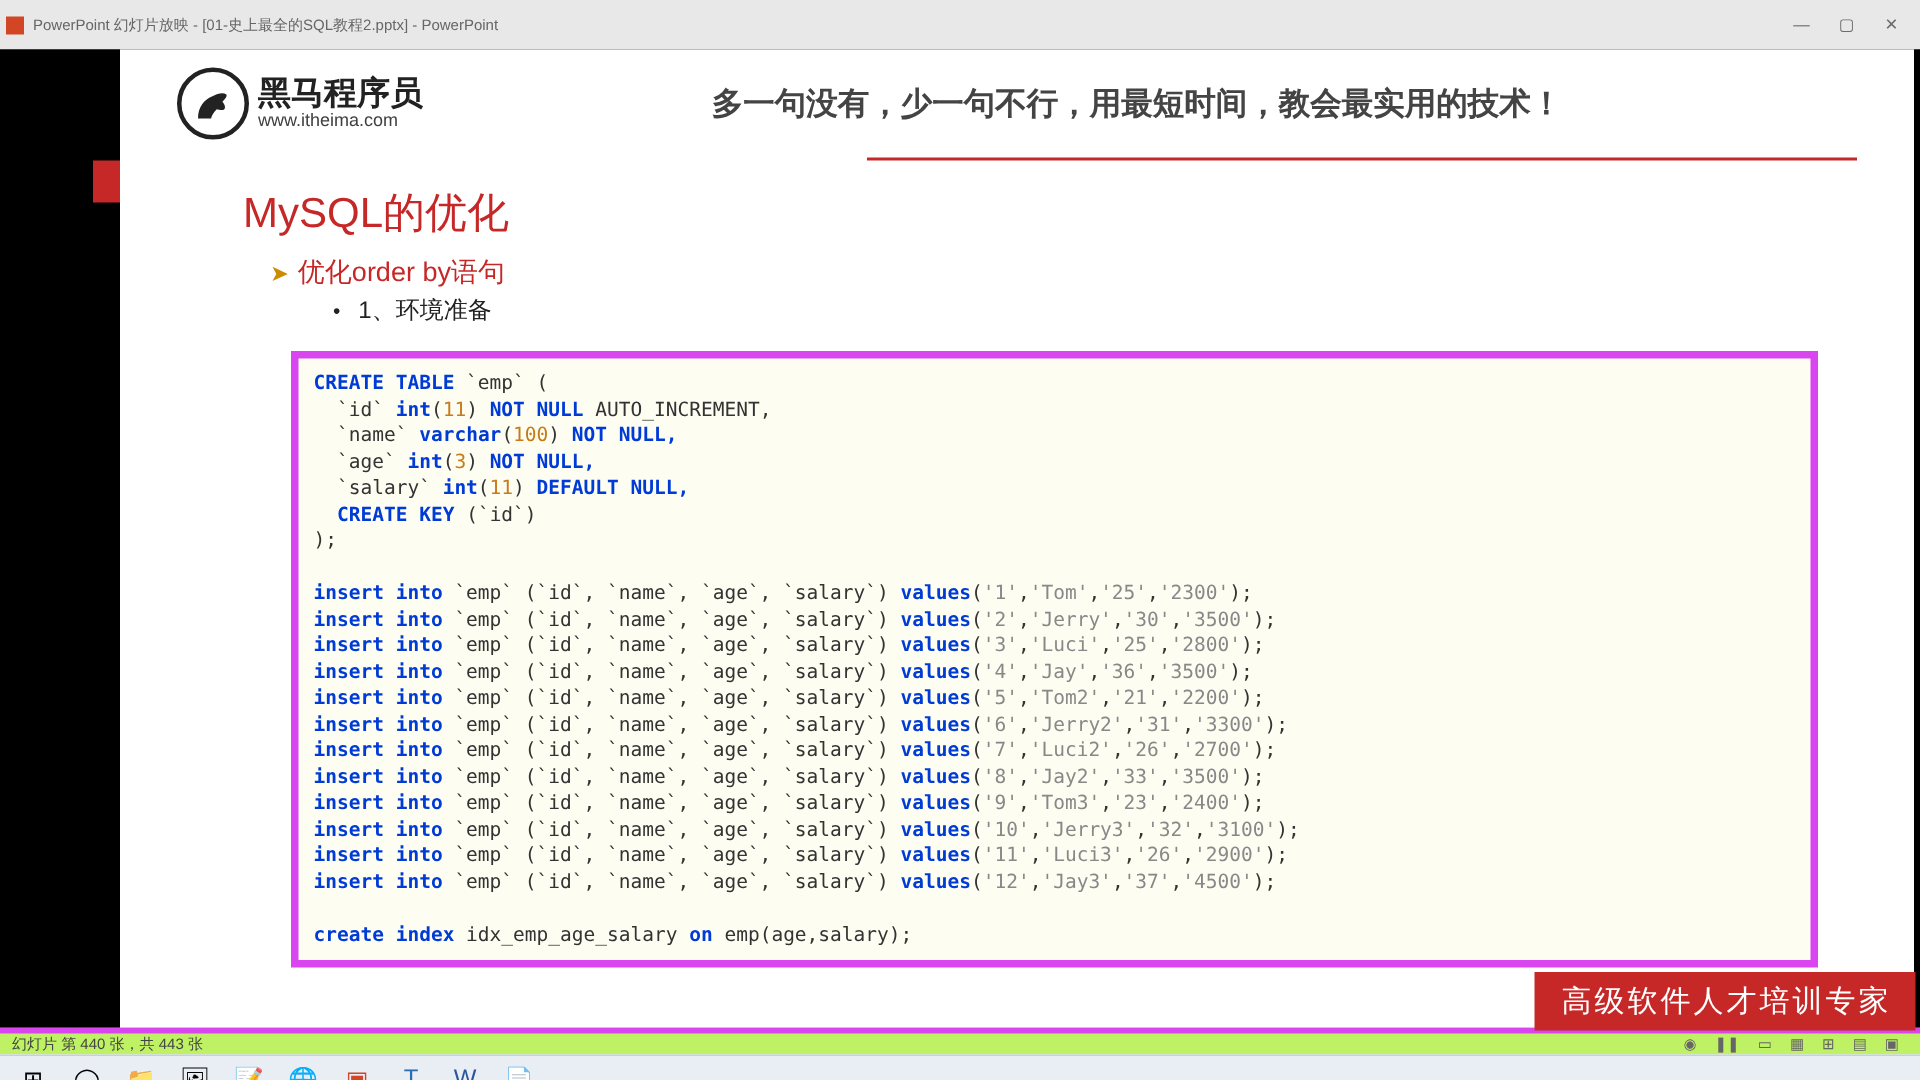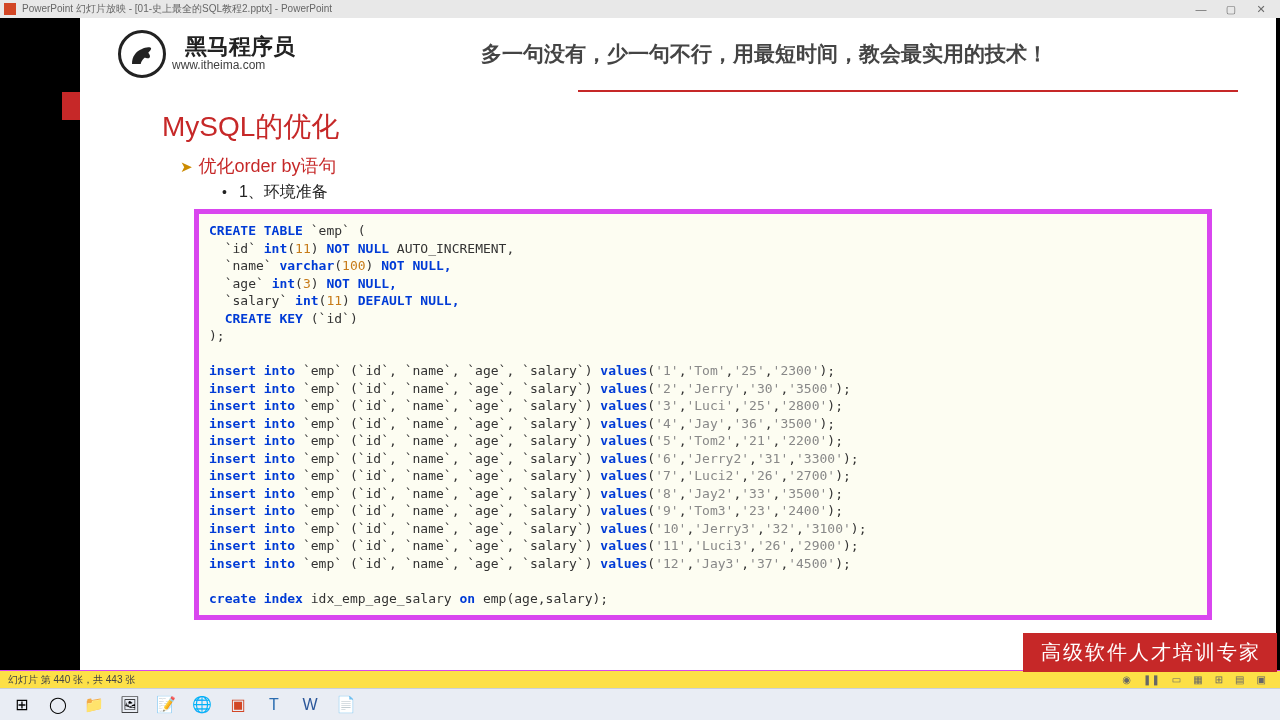--- a/index.html
+++ b/index.html
@@ -1,46 +1,46 @@
 <!DOCTYPE html>
 <html><head>
 <meta charset="utf-8">
 <style>
 * { margin: 0; padding: 0; box-sizing: border-box; }
 body { font-family: "Microsoft YaHei", Arial, sans-serif; font-size: 12px; background: #fff; width: 1280px; height: 720px; overflow: hidden; position: relative; }
-.titlebar { height: 18px; background: #e8e8e8; display: flex; align-items: center; padding: 0 4px; font-size: 10px; color: #666; }
+.titlebar { height: 33px; background: #e8e8e8; display: flex; align-items: center; padding: 0 4px; font-size: 10px; color: #666; }
 .titlebar .pp-icon { width: 12px; height: 12px; background: #d24625; margin-right: 6px; }
 .titlebar .spacer { flex: 1; }
 .titlebar .win-btn { width: 30px; text-align: center; color: #6b6b6b; font-size: 11px; cursor: pointer; }
 .slideshow { display: flex; height: 652px; background: #000; }
 .leftstrip { width: 80px; background: #000; position: relative; }
 .redblock { position: absolute; top: 74px; left: 62px; width: 18px; height: 28px; background: #c62828; }
 .slide { flex: 1; background: #fff; position: relative; padding: 0 38px 0 38px; }
 .header { display: flex; align-items: center; height: 72px; }
 .logo-wrap { display: flex; align-items: center; }
 .logo-circle { width: 48px; height: 48px; border: 3px solid #222; border-radius: 50%; position: relative; margin-right: 6px; display:flex;align-items:center;justify-content:center;}
 .logo-circle svg{width:30px;height:30px;}
-.logo-text { font-size: 22px; font-weight: 600; color: #222; line-height: 1; margin-left: 13px; }
+.logo-text { font-size: 22px; font-weight: 600; color: #222; line-height: 1; }
 .logo-url { font-size: 12px; color: #404040; font-weight: 500; }
 .slogan { flex: 1; text-align: center; font-size: 21px; color: #444; font-family: "KaiTi","STKaiti",serif; font-weight: 600; padding-right: 4px;}
 .slogan-line { height: 2px; background: #c62828; margin-left: 460px; margin-top:0px;}
 h1.title { color: #c62828; font-size: 28px; font-weight: 500; margin: 16px 0 6px 44px; }
 .sub1 { color: #0288b0; font-size: 18px; font-weight: bold; margin-left: 60px; }
 .sub1 .dia { color: #0288b0; margin-right: 6px; }
 .sub2 { color: #c62828; font-size: 18px; font-weight: 500; margin: 8px 0 4px 62px; }
 .sub2 .tri { color: #cc8b00; margin-right: 6px; font-size: 15px; }
-.sub3 { color: #222; font-size: 16px; margin-left: 104px; margin-bottom: 6px; }
+.sub3 { color: #222; font-size: 16px; margin-left: 104px; margin-bottom: 16px; }
 .sub3 .bull { margin-right: 12px; font-size: 14px; }
 .codebox { margin: 4px 26px 0 76px; border: 5px solid #d946ef; background: #fdfdf2; padding: 8px 10px; font-family: Consolas, monospace; font-size: 13px; line-height: 17.5px; color: #333; white-space: pre; overflow: hidden; }
 .kw { color: #003bd6; font-weight: bold; }
 .num { color: #c77b18; }
 .str { color: #888; }
 .footer-ribbon { position: absolute; right: -1px; bottom: -2px; background: #c62828; color: #fff; font-size: 20px; padding: 6px 16px 6px 18px; font-family: "KaiTi","STKaiti",serif; letter-spacing: 2px; }
 .rightstrip { width: 4px; background: #000; }
-.statusbar { height: 18px; background: #fde047; display: flex; align-items: center; padding: 0 8px; font-size: 10px; color: #444; border-top: 1px solid #d946ef; }
+.statusbar { height: 18px; background: #bef264; display: flex; align-items: center; padding: 0 8px; font-size: 10px; color: #444; border-top: 4px solid #d946ef; }
 .statusbar .sp { flex: 1; }
 .statusbar .icon { margin: 0 6px; color: #666; cursor:pointer;}
 .taskbar { height: 32px; background: #e9edf4; display: flex; align-items: center; padding: 0 4px; border-top: 1px solid #c8d0dc; }
 .taskbar .tb-icon { width: 36px; height: 26px; display:flex; align-items:center; justify-content:center; font-size: 16px; cursor:pointer;}
 .taskbar .sp { flex:1; }
 </style>
 </head>
 <body>
 
 <div class="titlebar">

